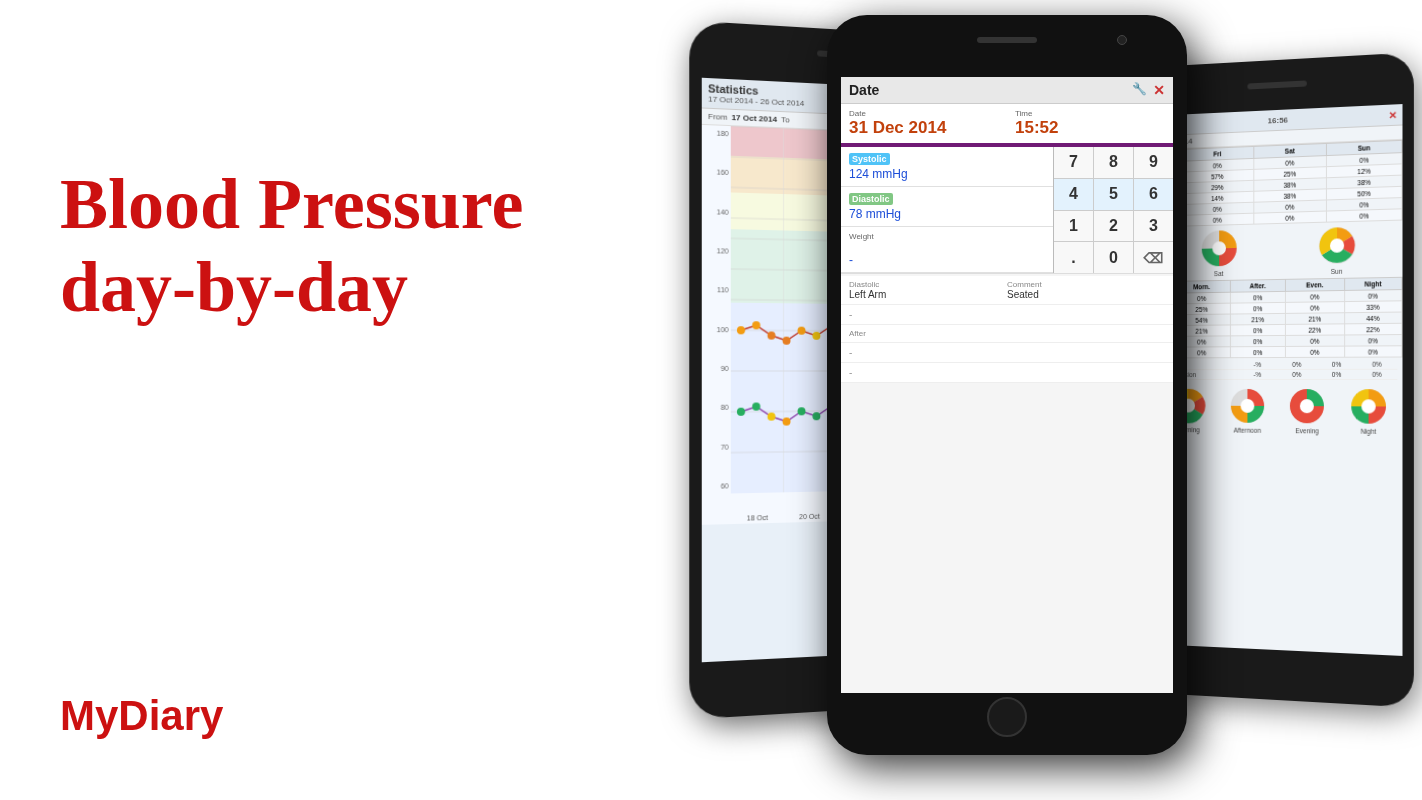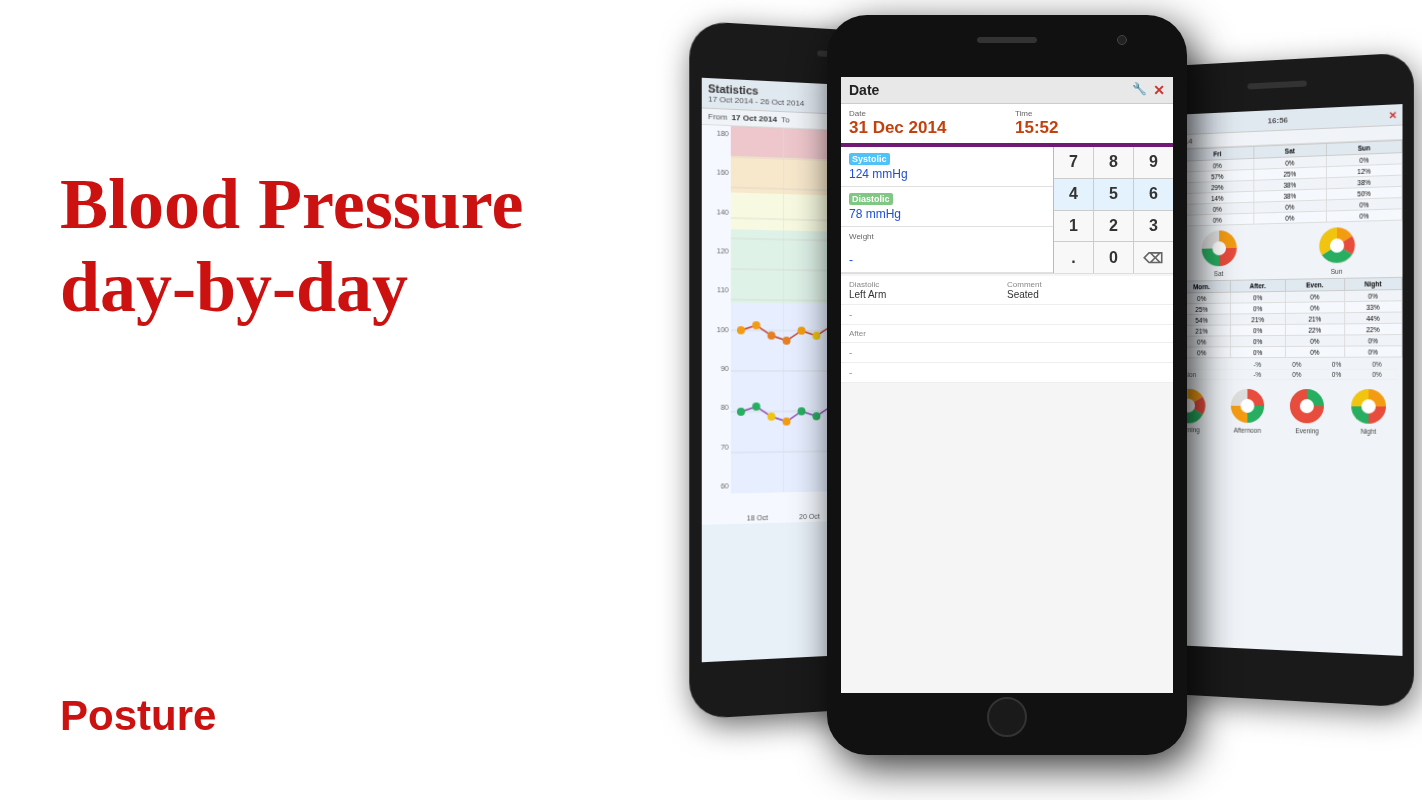--- a/index.html
+++ b/index.html
@@ -494,21 +494,21 @@
 <body>
 
 <div class="left-section">
   <h1 class="main-title">
     <br>
     <span>Blood Pressure</span><br>
     <span>day-by-day</span>
   </h1>
 </div>
 
-<div class="app-name">Posture</div>
+<div class="app-name">MyDiary</div>
 
 <div class="phones-area">
 
   <div class="phone-back">
     <div class="speaker"></div>
     <div class="screen">
       <div class="stats-screen">
 
         <div class="stats-header">
           <div class="stats-title-block">

